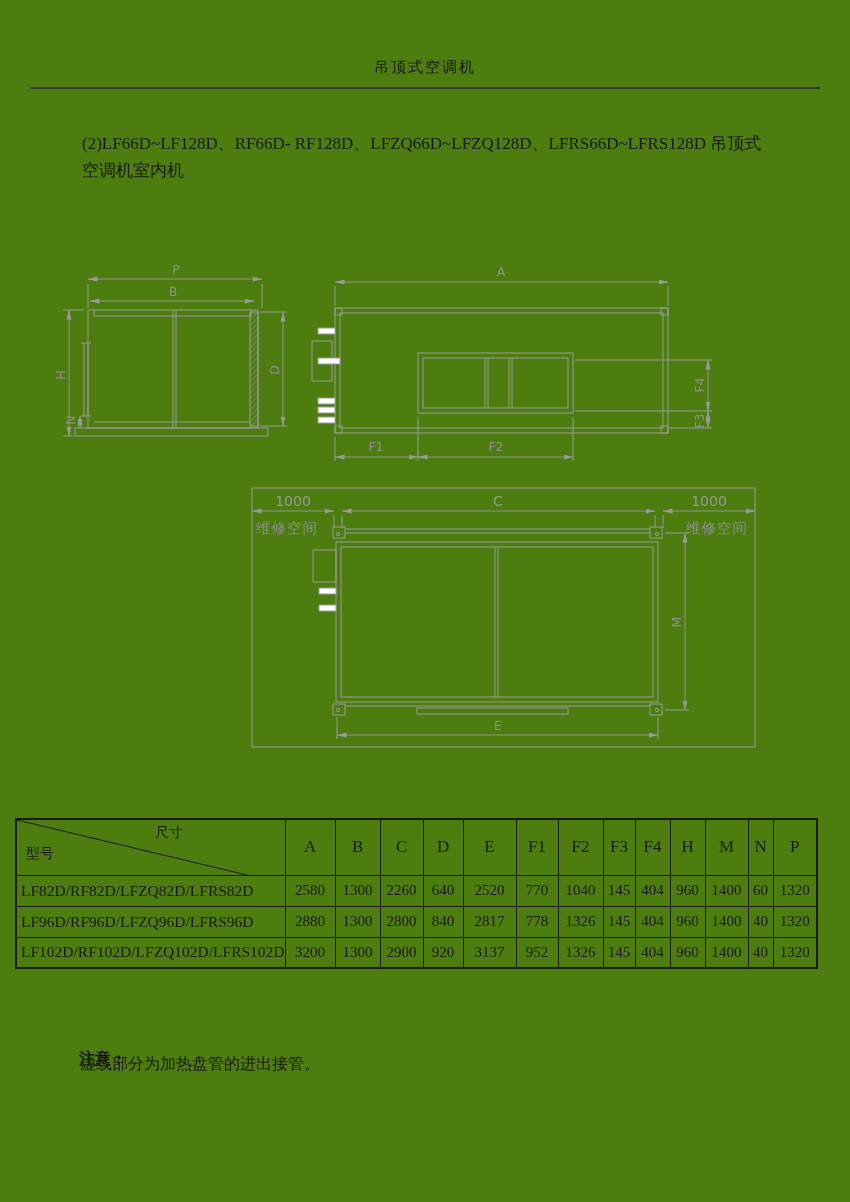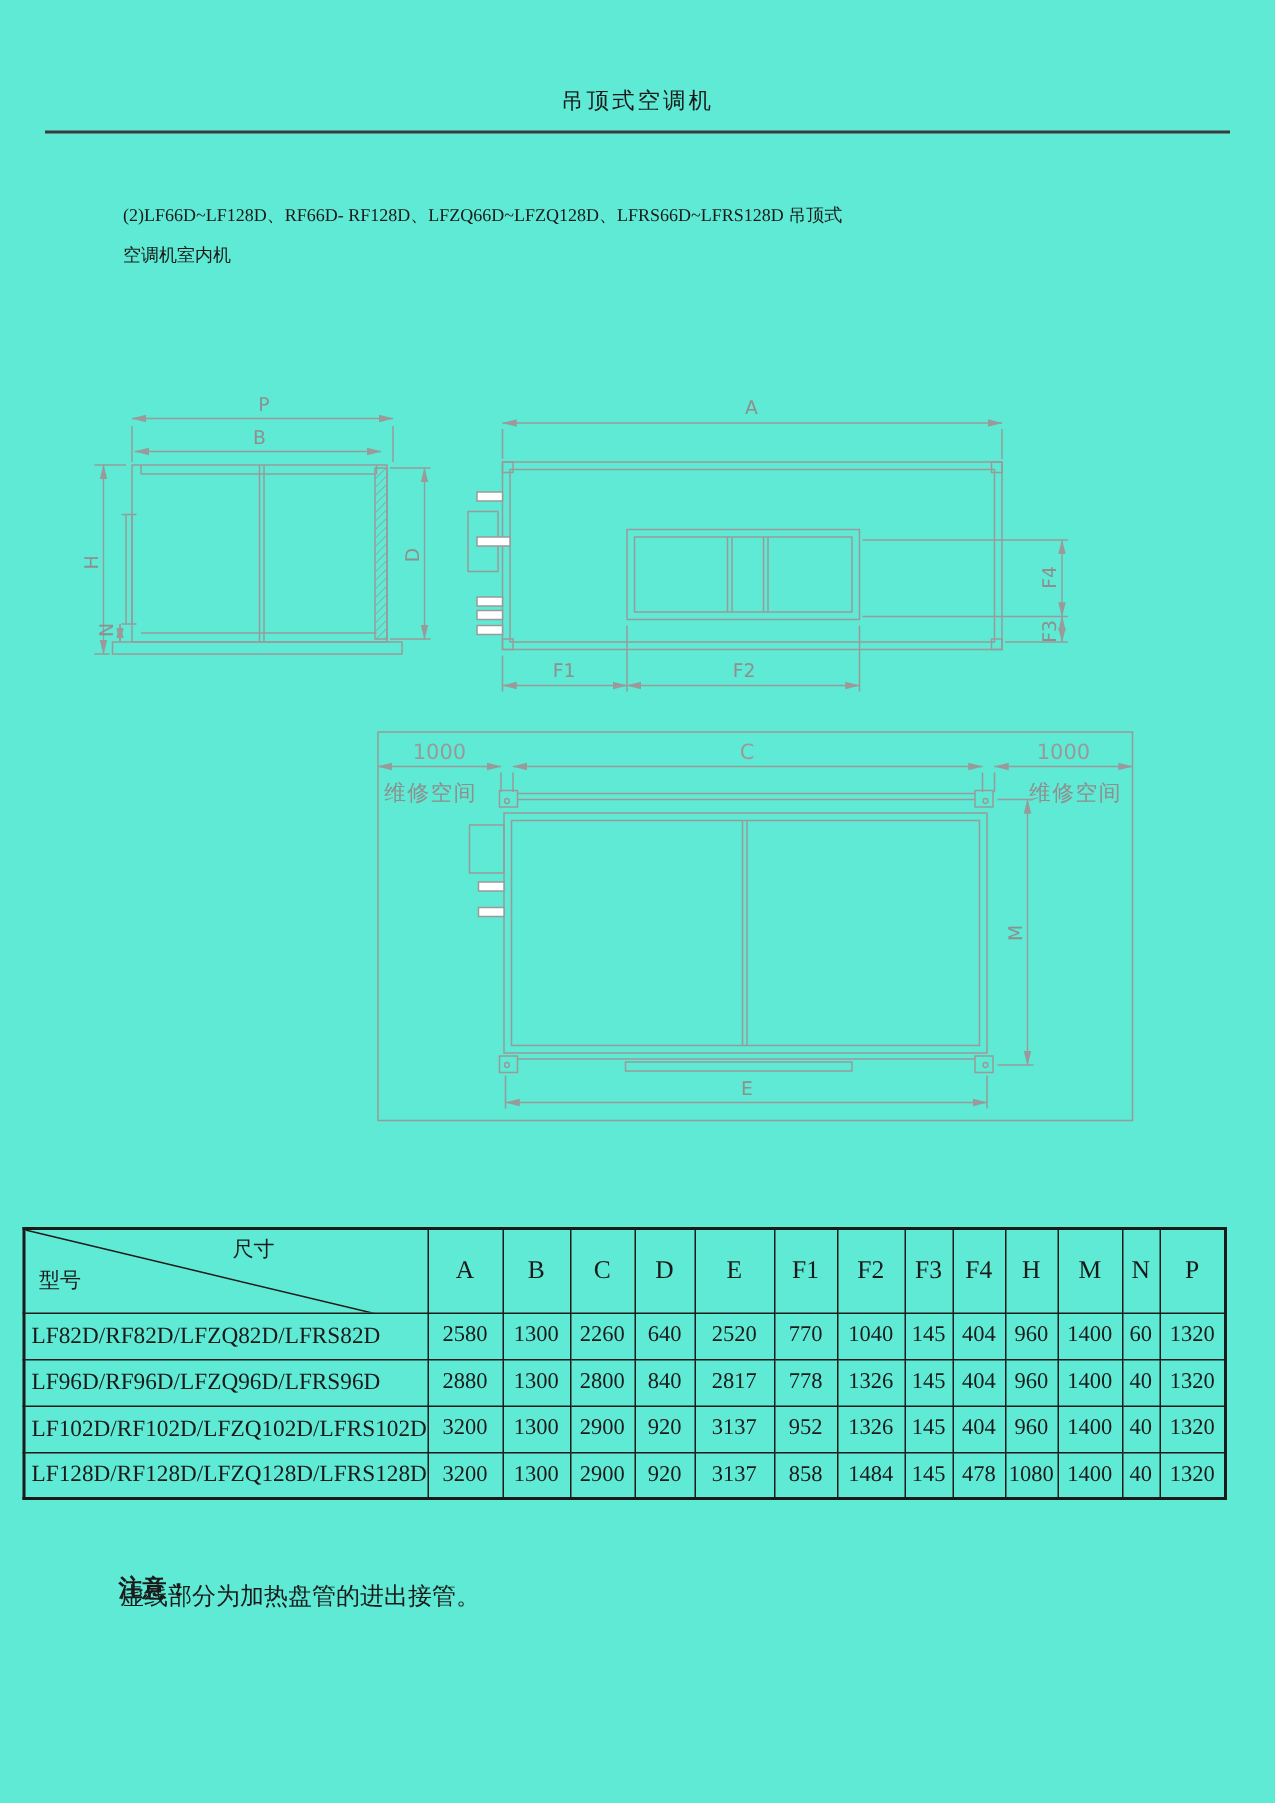--- a/index.html
+++ b/index.html
@@ -1,23 +1,23 @@
 <!DOCTYPE html>
 <html><head>
 <meta charset="utf-8">
 <style>
   * { margin:0; padding:0; box-sizing:border-box; }
   html,body { background:#fff; }
   .page {
-    position:relative; width:850px; height:1202px; background:#5eead4;
+    position:relative; width:850px; height:1202px; background:#4d7c0f;
     font-family:"Liberation Serif","DejaVu Serif",serif; color:#1a1a1a; overflow:hidden;
   }
   .header-title { position:absolute; top:58px; left:0; width:100%; text-align:center; font-size:15px; letter-spacing:2px; }
   .header-rule { position:absolute; top:87px; left:30px; width:790px; height:2px; background:#3b3b3b; }
-  .intro { position:absolute; top:130px; left:82px; width:722px; font-size:12px; line-height:27px; }
+  .intro { position:absolute; top:130px; left:82px; width:722px; font-size:17px; line-height:27px; }
   svg.draw { position:absolute; overflow:visible; }
   .svg-side { left:55px; top:248px; }
   .svg-top { left:300px; top:255px; }
   .svg-install { left:245px; top:480px; }
   .ln { stroke:#9a9a9a; stroke-width:1; fill:none; }
   .fw { stroke:#9a9a9a; stroke-width:1; fill:#ffffff; }
   .dim { stroke:#9a9a9a; stroke-width:0.9; fill:none; }
   text.lbl { fill:#8f8f8f; font-family:"DejaVu Sans","Liberation Sans",sans-serif; font-size:12.5px; text-anchor:middle; }
   text.lbl-k { fill:#9a9a9a; font-family:"DejaVu Sans","Liberation Sans",sans-serif; font-size:14px; text-anchor:middle; }
   text.cn { fill:#8f8f8f; font-family:"DejaVu Sans","Liberation Sans",sans-serif; font-size:14.5px; letter-spacing:1px; }
@@ -279,36 +279,20 @@
           <td class="value-cell">3137</td>
           <td class="value-cell">952</td>
           <td class="value-cell">1326</td>
           <td class="value-cell">145</td>
           <td class="value-cell">404</td>
           <td class="value-cell">960</td>
           <td class="value-cell">1400</td>
           <td class="value-cell">40</td>
           <td class="value-cell">1320</td>
         </tr>
-        <tr>
-          <td class="model-cell">LF128D/RF128D/LFZQ128D/LFRS128D</td>
-          <td class="value-cell">3200</td>
-          <td class="value-cell">1300</td>
-          <td class="value-cell">2900</td>
-          <td class="value-cell">920</td>
-          <td class="value-cell">3137</td>
-          <td class="value-cell">858</td>
-          <td class="value-cell">1484</td>
-          <td class="value-cell">145</td>
-          <td class="value-cell">478</td>
-          <td class="value-cell">1080</td>
-          <td class="value-cell">1400</td>
-          <td class="value-cell">40</td>
-          <td class="value-cell">1320</td>
-        </tr>
       </tbody>
   </table>
 
   <div class="note-title">注意：</div>
   <div class="note-body">虚线部分为加热盘管的进出接管。</div>
 
 
 </div>
 
 </body></html>

